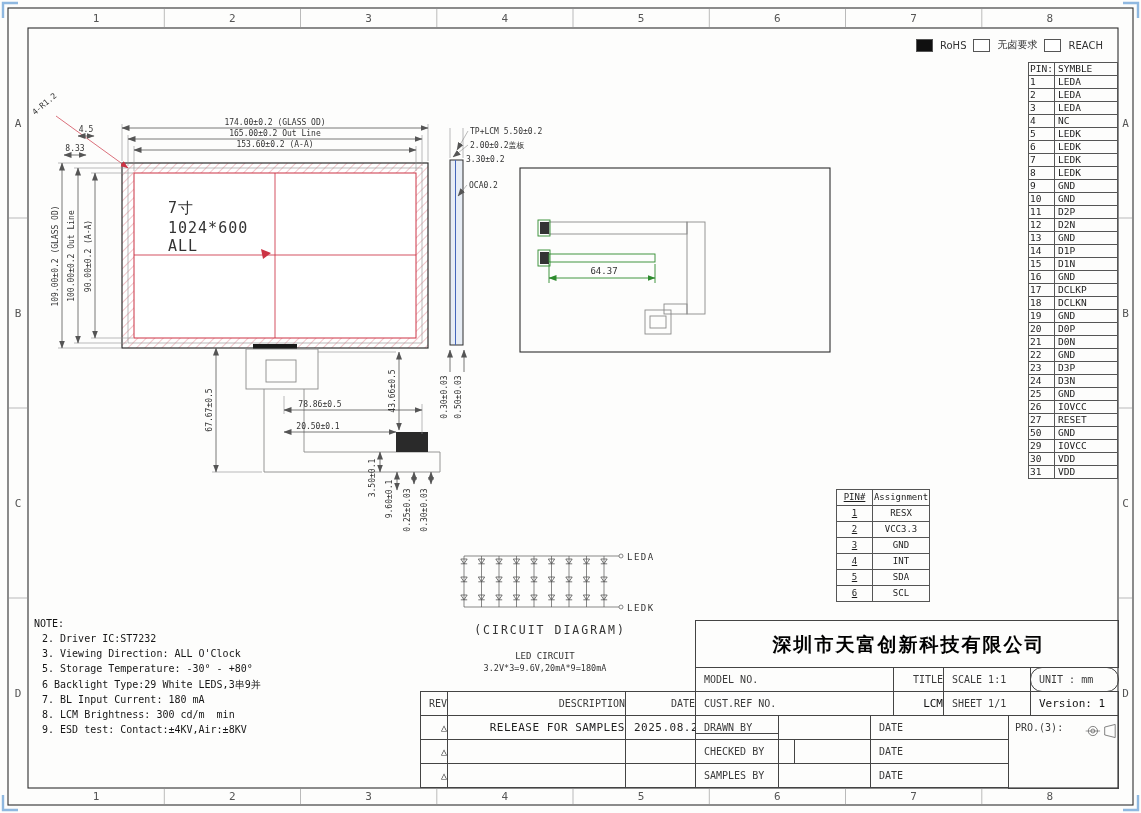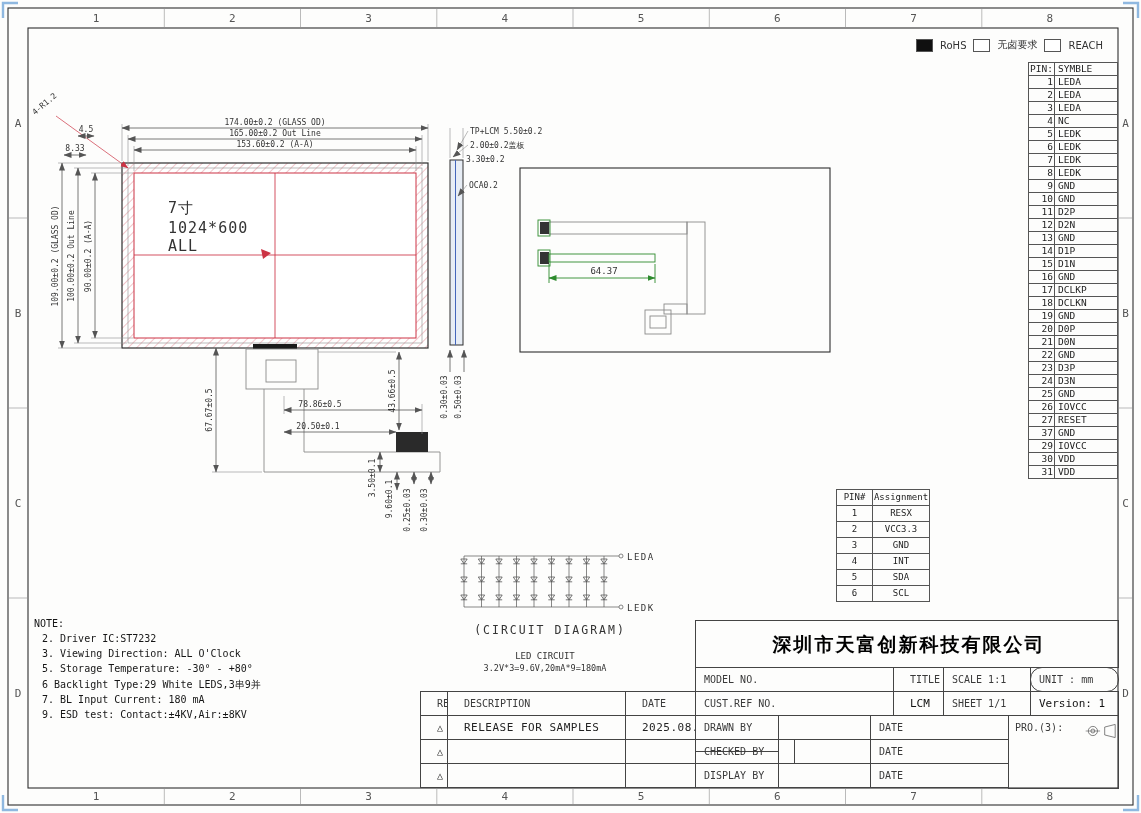--- a/index.html
+++ b/index.html
@@ -30,33 +30,33 @@
   #grid-right  { left:1118px; top:28px; width:15px; height:760px; flex-direction:column; }
   .gstrip span { flex:1; display:flex; align-items:center; justify-content:center; }
 
   #compliance { position:absolute; left:916px; top:36px; height:18px; display:flex; align-items:center; gap:7px; z-index:2; font-size:10px; color:#333; }
   .cbox { width:17px; height:13px; border:1px solid #555; background:#fff; display:inline-block; }
   .cbox.filled { background:#101010; }
 
   table { border-collapse:collapse; position:absolute; z-index:2; font-family:"DejaVu Sans Mono",monospace; color:#1d1d1d; }
   #pin-table { left:1028px; top:62px; width:90px; font-size:9.5px; }
   #pin-table th, #pin-table td { border:1px solid #555; padding:0 3px; height:13px; line-height:12px; font-weight:normal; text-align:left; white-space:nowrap; }
-  #pin-table td.c, #pin-table th.c { width:26px; text-align:right; padding:0 1px; }
+  #pin-table td.c, #pin-table th.c { width:26px; text-align:left; padding:0 1px; }
 
   #assign-table { left:836px; top:489px; width:94px; font-size:9px; }
   #assign-table th, #assign-table td { border:1px solid #555; height:16px; line-height:15px; font-weight:normal; text-align:center; white-space:nowrap; }
-  #assign-table .c1 { width:36px; }
+  #assign-table .c1 { width:36px;text-decoration:underline; }
 
   #notes { position:absolute; left:34px; top:616px; width:430px; z-index:2; font-family:"DejaVu Sans Mono",monospace; font-size:10px; color:#161616; }
   #notes .notes-title { line-height:15px; }
   #notes .note-line { line-height:15.2px; padding-left:8px; white-space:pre; }
 
   #title-block { position:absolute; left:0; top:0; z-index:2; font-family:"DejaVu Sans Mono",monospace; }
   .tb { position:absolute; border:1px solid #444; font-size:10px; color:#3a3a3a; line-height:23px; padding-left:8px; white-space:nowrap; overflow:hidden; }
-  .tb.center { text-align:left; padding-left:16px; }
+  .tb.center { text-align:right; padding-left:8px; }
   .tb.dark { color:#111; font-size:11px; }
   .tb.company { font-family:"DejaVu Sans",sans-serif; font-weight:bold; font-size:19px; color:#000;
                 text-align:center; padding-left:4px; line-height:46px; letter-spacing:2px; }
   .tb.release { font-size:11px; color:#222; letter-spacing:.5px; }
   .tb.revmark { font-size:10px; color:#333; }
   .tb.pro { display:flex; align-items:flex-start; gap:22px; padding-left:6px; }
 </style>
 </head>
 <body>
 
@@ -385,21 +385,21 @@
     </tr>
       <tr>
       <td class="c">26</td>
       <td>IOVCC</td>
     </tr>
       <tr>
       <td class="c">27</td>
       <td>RESET</td>
     </tr>
       <tr>
-      <td class="c">37</td>
+      <td class="c">50</td>
       <td>GND</td>
     </tr>
       <tr>
       <td class="c">29</td>
       <td>IOVCC</td>
     </tr>
       <tr>
       <td class="c">30</td>
       <td>VDD</td>
     </tr>
@@ -448,56 +448,57 @@
 
 <div id="notes">
   <div class="notes-title">NOTE:</div>
   <div class="notes-list">
 
       <div class="note-line">2. Driver IC:ST7232</div>
       <div class="note-line">3. Viewing Direction: ALL O'Clock</div>
       <div class="note-line">5. Storage Temperature: -30° - +80°</div>
       <div class="note-line">6 Backlight Type:29 White LEDS,3串9并</div>
       <div class="note-line">7. BL Input Current: 180 mA</div>
+      <div class="note-line">8. LCM Brightness: 300 cd/m  min</div>
       <div class="note-line">9. ESD test: Contact:±4KV,Air:±8KV</div>
     </div>
 </div>
 
 <div id="title-block">
   <div class="tb company" style="left:695px;top:620px;width:424px;height:48px;">深圳市天富创新科技有限公司</div>
 
   <div class="tb" style="left:695px;top:667px;width:199px;height:25px;">MODEL NO.</div>
   <div class="tb center" style="left:893px;top:667px;width:51px;height:25px;">TITLE</div>
   <div class="tb" style="left:943px;top:667px;width:88px;height:25px;">SCALE 1:1</div>
   <div class="tb" style="left:1030px;top:667px;width:89px;height:25px;border-radius:12px;">UNIT : mm</div>
 
   <div class="tb" style="left:695px;top:691px;width:199px;height:25px;">CUST.REF NO.</div>
   <div class="tb center dark" style="left:893px;top:691px;width:51px;height:25px;">LCM</div>
   <div class="tb" style="left:943px;top:691px;width:88px;height:25px;">SHEET 1/1</div>
   <div class="tb dark" style="left:1030px;top:691px;width:89px;height:25px;">Version: 1</div>
 
-  <div class="tb" style="left:695px;top:715px;width:84px;height:37px;">DRAWN BY</div>
+  <div class="tb" style="left:695px;top:715px;width:84px;height:19px;">DRAWN BY</div>
   <div class="tb" style="left:778px;top:715px;width:93px;height:25px;"></div>
   <div class="tb" style="left:870px;top:715px;width:139px;height:25px;">DATE</div>
 
   <div class="tb pro" style="left:1008px;top:715px;width:111px;height:74px;">
     <span>PRO.(3):</span>
     <svg width="50" height="30" viewBox="0 0 50 30">
       <circle cx="12" cy="15" r="7" fill="none" stroke="#444" stroke-width="1"></circle>
       <circle cx="12" cy="15" r="3" fill="none" stroke="#444" stroke-width="1"></circle>
       <line x1="1" y1="15" x2="23" y2="15" stroke="#444" stroke-width="0.8"></line>
       <path d="M30,9 L46,5 L46,25 L30,21 Z" fill="none" stroke="#444" stroke-width="1"></path>
     </svg>
   </div>
 
   <div class="tb" style="left:695px;top:739px;width:100px;height:25px;">CHECKED BY</div>
   <div class="tb" style="left:778px;top:739px;width:93px;height:25px;"></div>
   <div class="tb" style="left:870px;top:739px;width:139px;height:25px;">DATE</div>
 
-  <div class="tb" style="left:695px;top:763px;width:84px;height:25px;">DISPLAY BY</div>
+  <div class="tb" style="left:695px;top:763px;width:84px;height:25px;">SAMPLES BY</div>
   <div class="tb" style="left:778px;top:763px;width:93px;height:25px;"></div>
   <div class="tb" style="left:870px;top:763px;width:139px;height:25px;">DATE</div>
 
   <div class="tb center" style="left:420px;top:691px;width:28px;height:25px;">REV</div>
   <div class="tb center" style="left:447px;top:691px;width:179px;height:25px;">DESCRIPTION</div>
   <div class="tb center" style="left:625px;top:691px;width:71px;height:25px;">DATE</div>
 
   <div class="tb center revmark" style="left:420px;top:715px;width:28px;height:25px;">△</div>
   <div class="tb center release" style="left:447px;top:715px;width:179px;height:25px;">RELEASE FOR SAMPLES</div>
   <div class="tb center release" style="left:625px;top:715px;width:71px;height:25px;">2025.08.26</div>

